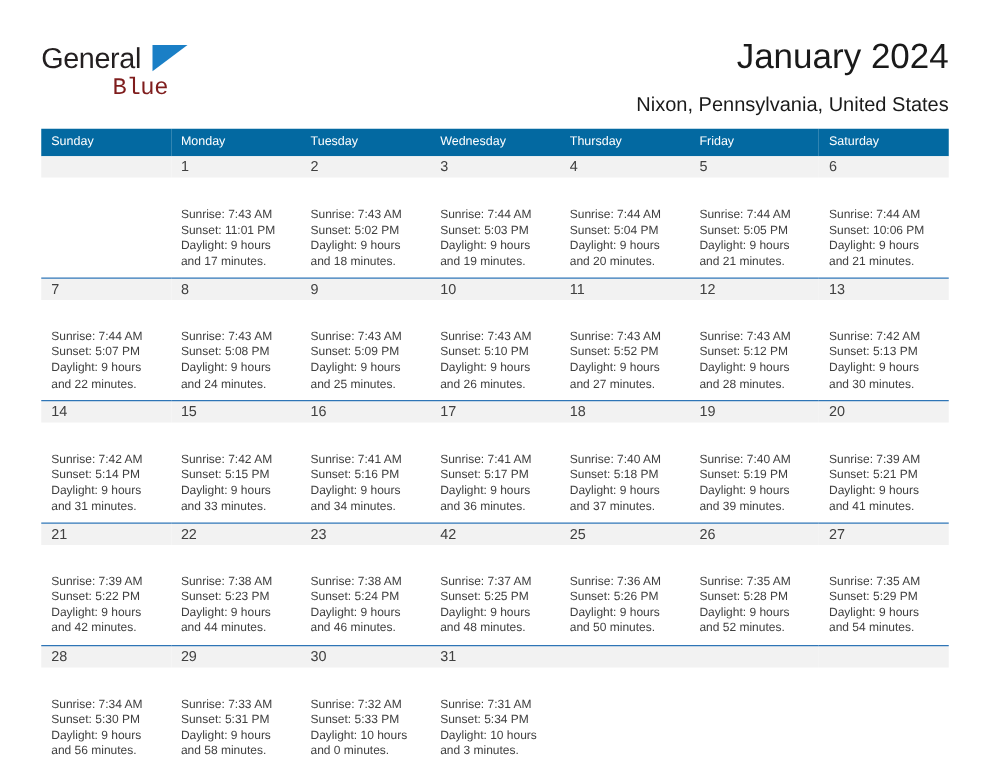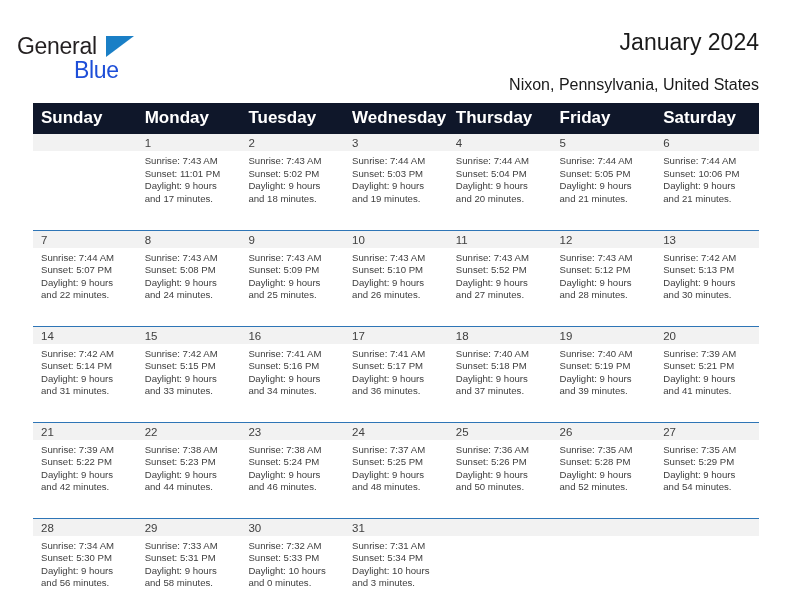--- a/index.html
+++ b/index.html
@@ -18,21 +18,21 @@
   }
 
   
   .header {
     position: absolute;
     left: 0; top: 0;
     width: 792px; height: 103px;
   }
   .logo {
     position: absolute;
-    left: 17px; top: 33px;
+    left: 33px; top: 33px;
     width: 130px; height: 50px;
   }
   .logo-general {
     position: absolute;
     left: 0; top: 0;
     font-size: 23px;
     color: #231f20;
     letter-spacing: -0.3px;
     line-height: 26px;
     font-family: "Liberation Sans", sans-serif;
@@ -40,29 +40,30 @@
   .logo-tri {
     position: absolute;
     left: 89px; top: 3px;
     width: 0; height: 0;
     border-left: 28px solid #1a7fc6;
     border-bottom: 21px solid transparent;
   }
   .logo-blue {
     position: absolute;
     left: 57px; top: 24px;
-    font-size: 23px;
-    color: #1d4ed8;
+    font-size: 19px;
+    color: #7f1d1d;
     letter-spacing: -0.3px;
     line-height: 26px;
+    font-family: Liberation Mono, monospace;
   }
   .title {
     position: absolute;
     right: 33px; top: 29px;
-    font-size: 23px;
+    font-size: 28px;
     color: #1a1a1a;
     text-align: right;
     white-space: nowrap;
     font-weight: normal;
     margin: 0;
   }
   .subtitle {
     position: absolute;
     right: 33px; top: 76px;
     font-size: 16px;
@@ -76,24 +77,24 @@
     position: absolute;
     left: 33px; top: 103px;
     width: 726px;
   }
   table.cal {
     width: 726px;
     border-collapse: collapse;
     table-layout: fixed;
   }
   table.cal th {
-    background: #0f172a;
+    background: #0369a1;
     color: #ffffff;
-    font-size: 17px;
-    font-weight: bold;
+    font-size: 10px;
+    font-weight: normal;
     text-align: left;
     padding: 5px 0 6px 8px;
     height: 22px;
     border: none;
   }
   td.day {
     vertical-align: top;
     padding: 0;
     height: 90px;
     border: none;
@@ -107,20 +108,21 @@
     color: #404040;
     padding: 2px 0 0 8px;
     line-height: 15px;
   }
   td.day.empty .daynum { background: #f2f2f2; }
   .info {
     padding: 4px 4px 0 8px;
     font-size: 9.6px;
     line-height: 12.6px;
     color: #404040;
+    margin-top: 20px;
   }
   .info div { white-space: nowrap; }
   .spacer-row td {
     height: 6px;
     padding: 0;
     border: none;
   }
 </style>
 </head>
 <body>
@@ -379,21 +381,21 @@
             <td class="day">
               <div class="daynum">23</div>
               <div class="info">
                 <div>Sunrise: 7:38 AM</div>
                 <div>Sunset: 5:24 PM</div>
                 <div>Daylight: 9 hours</div>
                 <div>and 46 minutes.</div>
               </div>
             </td>
             <td class="day">
-              <div class="daynum">24</div>
+              <div class="daynum">42</div>
               <div class="info">
                 <div>Sunrise: 7:37 AM</div>
                 <div>Sunset: 5:25 PM</div>
                 <div>Daylight: 9 hours</div>
                 <div>and 48 minutes.</div>
               </div>
             </td>
             <td class="day">
               <div class="daynum">25</div>
               <div class="info">

